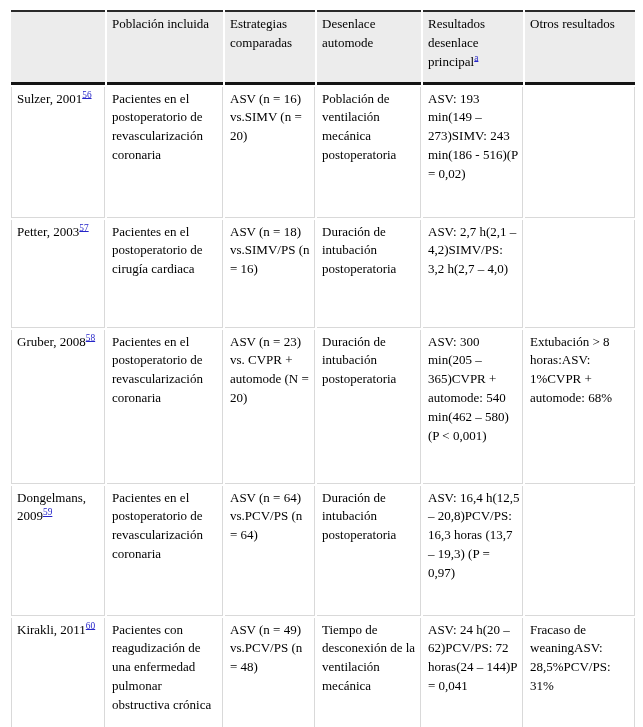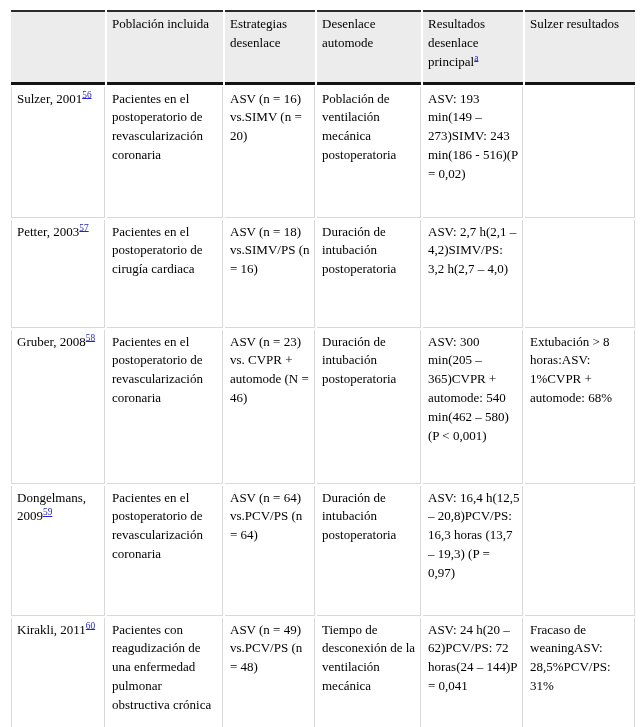--- a/index.html
+++ b/index.html
@@ -70,24 +70,24 @@
       <col style="width:116px">
       <col style="width:90px">
       <col style="width:104px">
       <col style="width:100px">
       <col style="width:110px">
     </colgroup>
     <thead>
       <tr>
         <th></th>
         <th>Población incluida</th>
-        <th>Estrategias desenlace</th>
+        <th>Estrategias comparadas</th>
         <th>Desenlace automode</th>
         <th><span>Resultados desenlace principal</span><sup><a class="ref-link">a</a></sup></th>
-        <th>Sulzer resultados</th>
+        <th>Otros resultados</th>
       </tr>
     </thead>
     <tbody>
 
       <tr>
         <td><span>Sulzer, 2001</span><sup><a class="ref-link">56</a></sup></td>
         <td>Pacientes en el postoperatorio de revascularización coronaria</td>
         <td>ASV (n = 16) vs.SIMV (n = 20)</td>
         <td>Población de ventilación mecánica postoperatoria</td>
         <td>ASV: 193 min(149 – 273)SIMV: 243 min(186 - 516)(P = 0,02)</td>
@@ -99,21 +99,21 @@
         <td>Pacientes en el postoperatorio de cirugía cardiaca</td>
         <td>ASV (n = 18) vs.SIMV/PS (n = 16)</td>
         <td>Duración de intubación postoperatoria</td>
         <td>ASV: 2,7 h(2,1 – 4,2)SIMV/PS: 3,2 h(2,7 – 4,0)</td>
         <td></td>
       </tr>
 
       <tr>
         <td><span>Gruber, 2008</span><sup><a class="ref-link">58</a></sup></td>
         <td>Pacientes en el postoperatorio de revascularización coronaria</td>
-        <td>ASV (n = 23) vs. CVPR + automode (N = 46)</td>
+        <td>ASV (n = 23) vs. CVPR + automode (N = 20)</td>
         <td>Duración de intubación postoperatoria</td>
         <td>ASV: 300 min(205 – 365)CVPR + automode: 540 min(462 – 580)(P &lt; 0,001)</td>
         <td>Extubación &gt; 8 horas:ASV: 1%CVPR + automode: 68%</td>
       </tr>
 
       <tr>
         <td><span>Dongelmans, 2009</span><sup><a class="ref-link">59</a></sup></td>
         <td>Pacientes en el postoperatorio de revascularización coronaria</td>
         <td>ASV (n = 64) vs.PCV/PS (n = 64)</td>
         <td>Duración de intubación postoperatoria</td>

